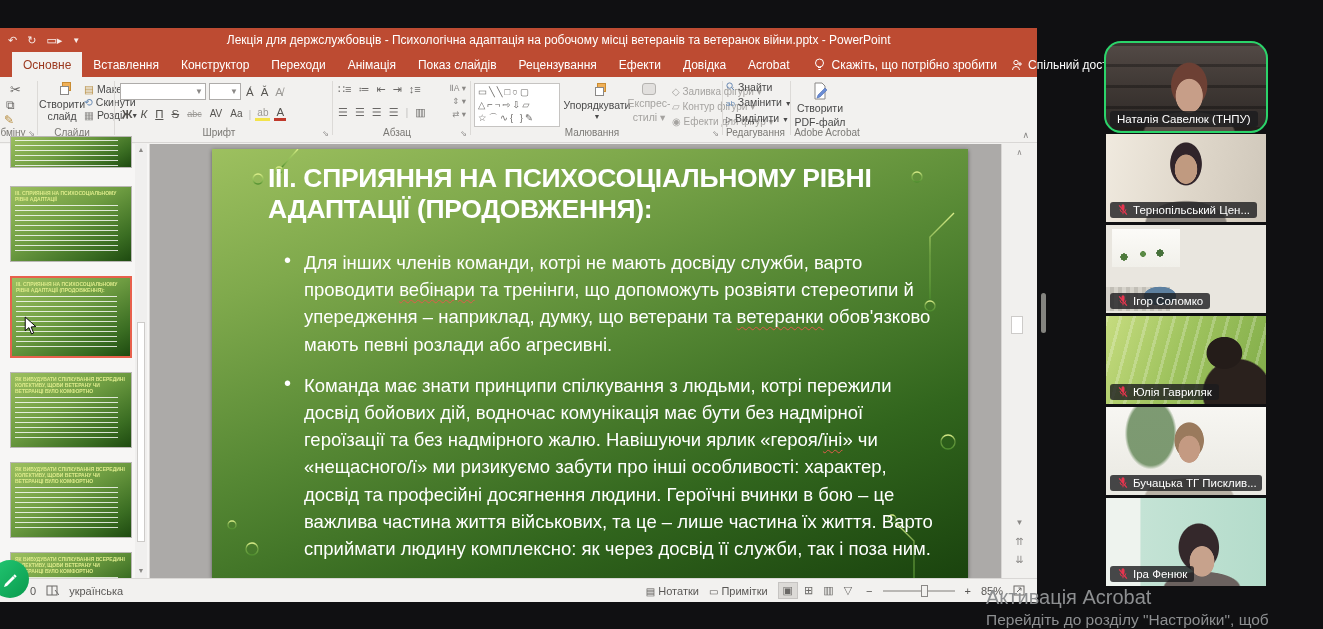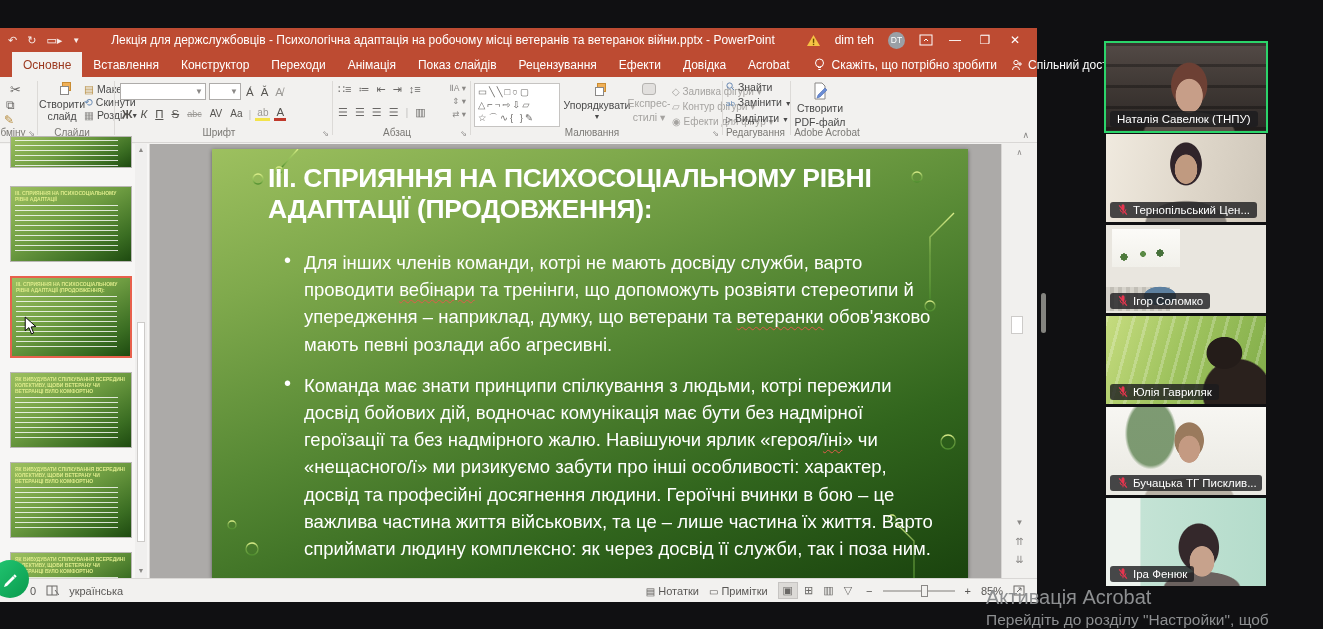--- a/index.html
+++ b/index.html
@@ -153,36 +153,20 @@
   <div class="ppt">
 
     <div class="titlebar">
       <div class="qat">
         <span>↶</span>
         <span>↻</span>
         <span>▭▸</span>
         <span style="font-size:8px;">▼</span>
       </div>
       <div class="win-title">Лекція для держслужбовців - Психологічна адаптація на робочому місці ветеранів та ветеранок війни.pptx - PowerPoint</div>
-      <div class="tb-right">
-        <svg width="15" height="13" viewBox="0 0 16 14">
-          <path d="M8 1 L15 13 H1 Z" fill="#f6c344"></path>
-            <rect x="7.3" y="5" width="1.5" height="4.5" fill="#6b4d00"></rect>
-            <rect x="7.3" y="10.5" width="1.5" height="1.5" fill="#6b4d00"></rect>
-        </svg>
-        <span>dim teh</span>
-        <span class="avatar">DT</span>
-        <svg width="14" height="12" viewBox="0 0 14 12">
-          <rect x="1" y="1" width="12" height="10" fill="none" stroke="#fff"></rect>
-            <path d="M5 7 L7 5 L9 7" fill="none" stroke="#fff"></path>
-        </svg>
-        <span class="winbtn">—</span>
-        <span class="winbtn">❐</span>
-        <span class="winbtn">✕</span>
-      </div>
     </div>
 
     <div class="tabsrow">
       <span class="tab active">Основне</span>
       <span class="tab">Вставлення</span>
       <span class="tab">Конструктор</span>
       <span class="tab">Переходи</span>
       <span class="tab">Анімація</span>
       <span class="tab">Показ слайдів</span>
       <span class="tab">Рецензування</span>
@@ -487,21 +471,21 @@
   <div class="annotate">
     <svg width="16" height="16" viewBox="0 0 16 16">
       <path d="M3 13 L11 5 l2 2 -8 8 -3 1 z" fill="#fff"></path>
         <path d="M12 4 l2 2" stroke="#fff" stroke-width="2"></path>
     </svg>
   </div>
   <div class="strip-scrollbar"></div>
 
   <div class="tiles">
 
-    <div class="tile active" style="top:43px;">
+    <div class="tile active" style="top:43px;border-radius:15px;">
       <div class="scene s1"></div>
       <div class="pname">
         <span>Наталія Савелюк (ТНПУ)</span>
       </div>
     </div>
 
     <div class="tile" style="top:134px;">
       <div class="scene s2"></div>
       <div class="pname">
         <svg width="12" height="12" viewBox="0 0 14 14">

